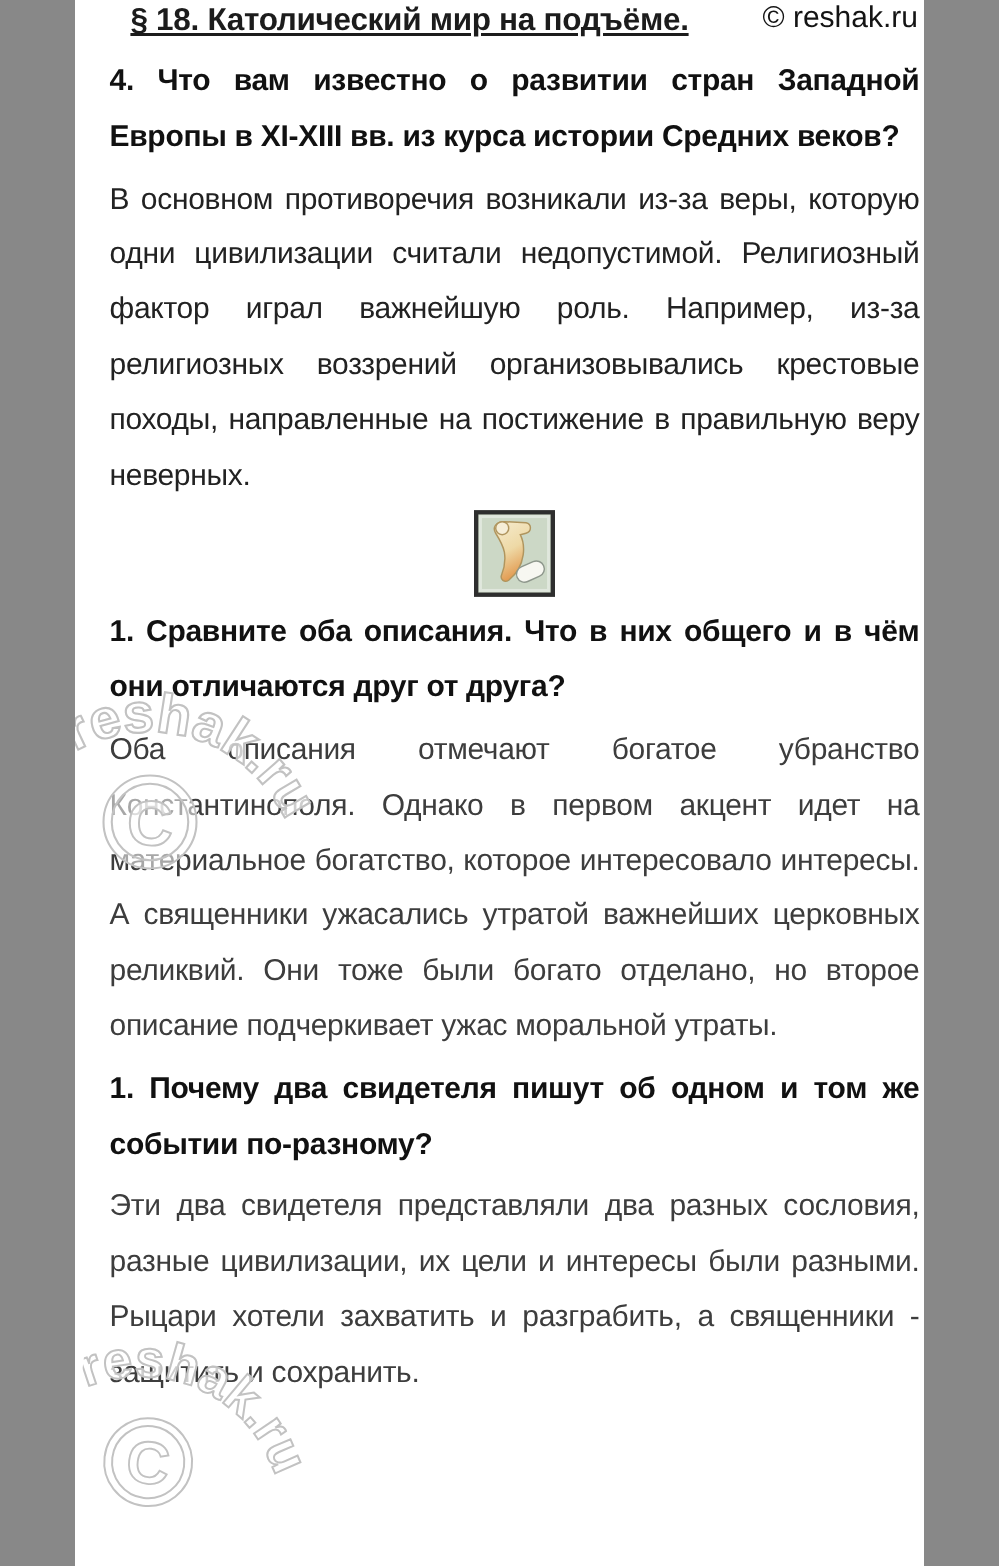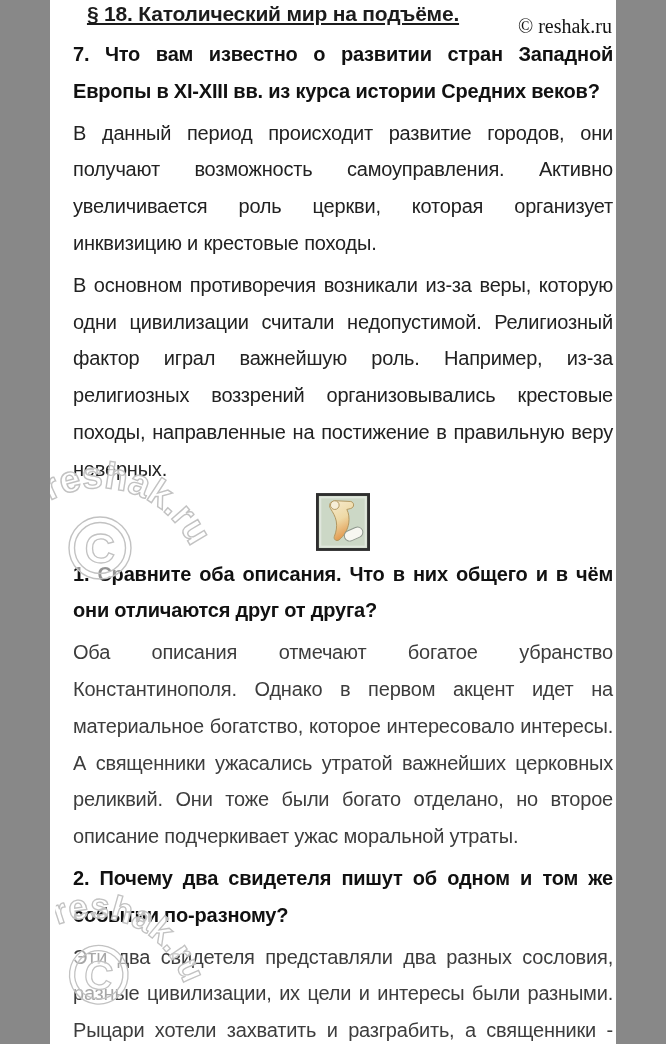--- a/index.html
+++ b/index.html
@@ -16,22 +16,22 @@
   .header { position:relative; padding-top:2px; }
   .title {
     margin:0; padding-right:140px;
     text-align:center;
     font-size:21px; font-weight:bold;
     letter-spacing:-0.2px;
     text-decoration:underline;
     color:var(--text,#1c1c1c);
   }
   .copyright {
-    position:absolute; top:15px; right:4px;
-    font-family:Liberation Serif, serif;
+    position:absolute; top:1px; right:4px;
+    font-family:Liberation Sans, sans-serif;
     font-size:20px; color:#141414;
     white-space:nowrap;
   }
   .content { padding:0 3px; margin-top:10px; }
   .content p {
     margin:0 0 5px 0;
     font-size:20px; line-height:36.8px;
     letter-spacing:-0.2px;
     text-align:justify;
   }
@@ -66,22 +66,21 @@
 <body>
 
 <div class="page">
 
   <div class="header">
     <h1 class="title">§ 18. Католический мир на подъёме.</h1>
     <div class="copyright">© reshak.ru</div>
   </div>
 
   <div class="content">
-    <p class="question">7. Что вам известно о развитии стран Западной Европы в XI-XIII вв. из курса истории Средних веков?</p>
-    <p class="answer">В данный период происходит развитие городов, они получают возможность самоуправления. Активно увеличивается роль церкви, которая организует инквизицию и крестовые походы.</p>
+    <p class="question">4. Что вам известно о развитии стран Западной Европы в XI-XIII вв. из курса истории Средних веков?</p>
     <p class="answer">В основном противоречия возникали из-за веры, которую одни цивилизации считали недопустимой. Религиозный фактор играл важнейшую роль. Например, из-за религиозных воззрений организовывались крестовые походы, направленные на постижение в правильную веру неверных.</p>
 
     <div class="icon-row">
       <svg class="doc-icon" viewBox="0 0 56 60" aria-hidden="true">
         <defs>
           <linearGradient id="sg" x1="0" y1="0" x2="0.35" y2="1">
             <stop offset="0" style="stop-color:var(--icon-scroll,#f6ecd0)"></stop>
             <stop offset="0.55" style="stop-color:#eed9a6"></stop>
             <stop offset="1" style="stop-color:var(--icon-scroll-shade,#e29a50)"></stop>
           </linearGradient>
@@ -89,21 +88,21 @@
         <rect x="1.5" y="1.5" width="53" height="57" fill="var(--icon-background,#ccd8c6)" stroke="var(--icon-border,#2e2e2e)" stroke-width="3"></rect>
         <rect x="4.5" y="4.5" width="47" height="51" fill="none" stroke="#ffffff" stroke-opacity="0.4" stroke-width="2"></rect>
         <path d="M21,8 C15,8 12.5,12 15,16 C17.5,20 20,24 21,29 C22,35 21,40 19,45 C18,48 21,50.5 24,48.5 C29,44.5 33,38 34,31 C34.7,26 34,21 32,17 L36,16 C40,15 40,9.5 36,8.7 Z" fill="url(#sg)" stroke="#b0955e" stroke-width="1"></path>
         <circle cx="19.5" cy="12.5" r="4.5" fill="#f6eed8" stroke="#b0955e" stroke-width="1"></circle>
         <rect x="29" y="37" width="20" height="11" rx="5.5" transform="rotate(-24 39 42.5)" fill="#f7f7f1" stroke="#8e978c" stroke-width="1"></rect>
       </svg>
     </div>
 
     <p class="question">1. Сравните оба описания. Что в них общего и в чём они отличаются друг от друга?</p>
     <p class="answer dim">Оба описания отмечают богатое убранство Константинополя. Однако в первом акцент идет на материальное богатство, которое интересовало интересы. А священники ужасались утратой важнейших церковных реликвий. Они тоже были богато отделано, но второе описание подчеркивает ужас моральной утраты.</p>
-    <p class="question">2. Почему два свидетеля пишут об одном и том же событии по-разному?</p>
+    <p class="question">1. Почему два свидетеля пишут об одном и том же событии по-разному?</p>
     <p class="answer dim">Эти два свидетеля представляли два разных сословия, разные цивилизации, их цели и интересы были разными. Рыцари хотели захватить и разграбить, а священники - защитить и сохранить.</p>
   </div>
 
   <svg class="watermark wm-middle" viewBox="0 0 180 180" aria-hidden="true">
     <path id="wmArc1" d="M 4,64 A 100,100 0 0 1 153,144" fill="none"></path>
     <text class="wm-text-path"><textPath href="#wmArc1">reshak.ru</textPath></text>
     <circle class="wm-ring" cx="54" cy="111" r="31"></circle>
     <circle class="wm-ring-inner" cx="54" cy="111" r="25.5"></circle>
     <text class="wm-c" x="54" y="126" text-anchor="middle">C</text>
   </svg>

